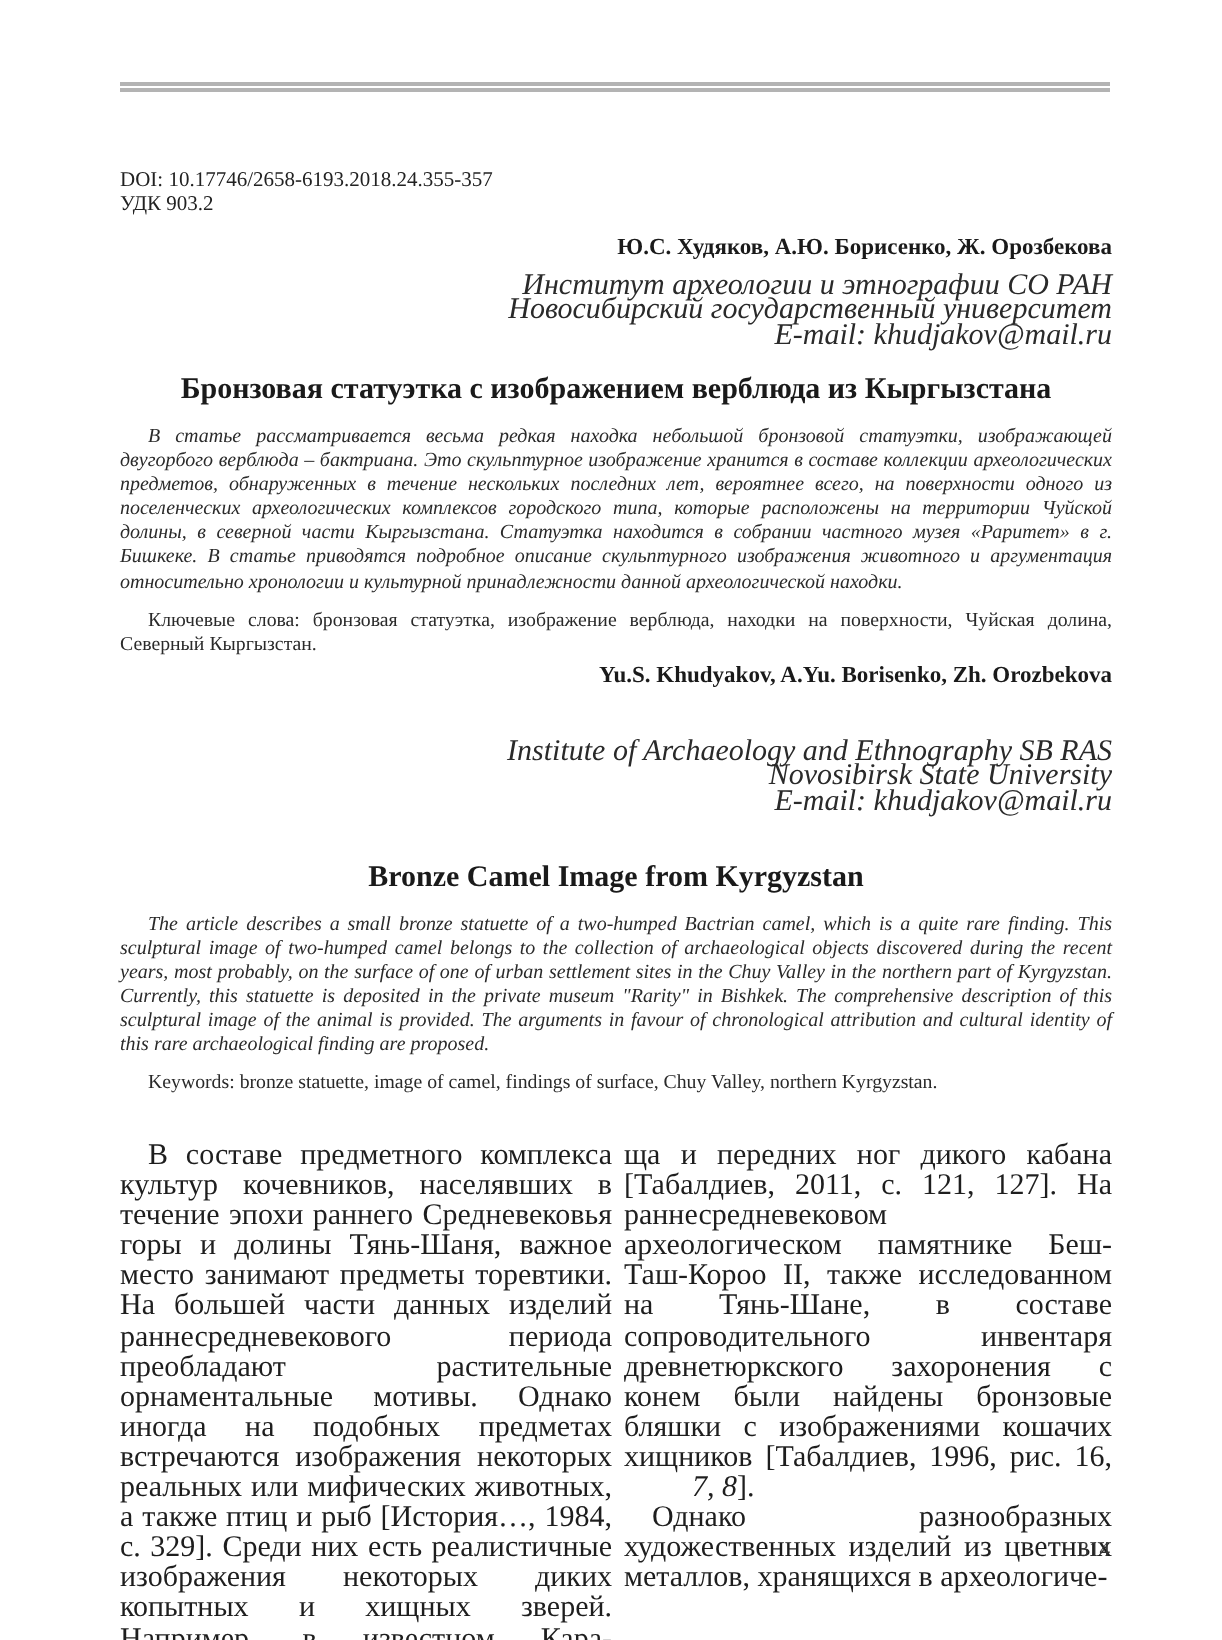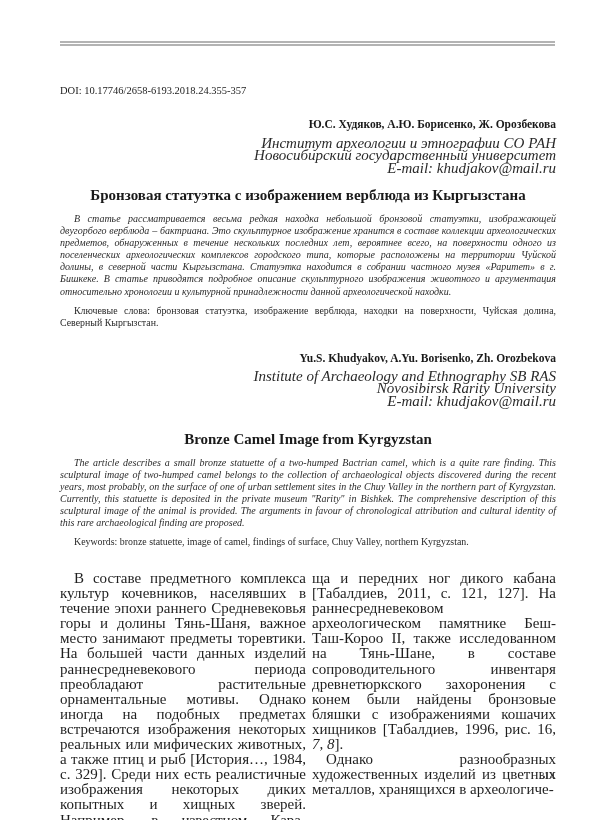--- a/index.html
+++ b/index.html
@@ -16,50 +16,51 @@
               text-align: justify; text-indent: 14px; color: #2a2a2a; margin: 0; }
   .keywords { position: absolute; left: 60px; width: 496px; font-size: 9.9px; line-height: 12.1px; text-align: justify;
               text-indent: 14px; color: #2a2a2a; margin: 0; }
   .keywords .kw-list { }
   .col { position: absolute; top: 571px; width: 246px; font-size: 15px; line-height: 15.1px; text-align: justify;
          color: #1e1e1e; }
   .col.left { left: 60px; }
   .col.right { left: 312px; width: 244px; }
   .col p { margin: 0; text-indent: 14px; }
   .col p.cont { text-indent: 0; }
-  .col .fig { font-style: italic; }
+  .col .fig { font-style: italic; margin-left: 34px; }
   .page-num { position: absolute; right: 56px; top: 770px; font-size: 10.5px; color: #333; }
 </style>
 </head>
 <body>
 
 <div class="rule r1"></div>
 <div class="rule r2"></div>
 
 <div class="meta">
   <div>DOI: 10.17746/2658-6193.2018.24.355-357</div>
+  <div>УДК 903.2</div>
 </div>
 
 <div class="authors" style="top:118px;">Ю.С. Худяков, А.Ю. Борисенко, Ж. Орозбекова</div>
 <div class="affil" style="top:137px;">
   <div>Институт археологии и этнографии СО РАН</div>
   <div>Новосибирский государственный университет</div>
   <div>E-mail: khudjakov@mail.ru</div>
 </div>
 
 <div class="title" style="top:187px;">Бронзовая статуэтка с изображением верблюда из Кыргызстана</div>
 
 <p class="abstract" style="top:213px;">В статье рассматривается весьма редкая находка небольшой бронзовой статуэтки, изображающей двугорбого верблюда – бактриана. Это скульптурное изображение хранится в составе коллекции археологических предметов, обнаруженных в течение нескольких последних лет, вероятнее всего, на поверхности одного из поселенческих археологических комплексов городского типа, которые расположены на территории Чуйской долины, в северной части Кыргызстана. Статуэтка находится в собрании частного музея «Раритет» в г. Бишкеке. В статье приводятся подробное описание скульптурного изображения животного и аргументация относительно хронологии и культурной принадлежности данной археологической находки.</p>
 
 <p class="keywords" style="top:305px;"><span>Ключевые слова: </span><span class="kw-list">бронзовая статуэтка, изображение верблюда, находки на поверхности, Чуйская долина, Северный Кыргызстан.</span></p>
 
-<div class="authors" style="top:352px;margin-left:40px;">Yu.S. Khudyakov, A.Yu. Borisenko, Zh. Orozbekova</div>
+<div class="authors" style="top:332px;margin-left:40px;">Yu.S. Khudyakov, A.Yu. Borisenko, Zh. Orozbekova</div>
 <div class="affil" style="top:370px;">
   <div>Institute of Archaeology and Ethnography SB RAS</div>
-  <div>Novosibirsk Rarity University</div>
+  <div>Novosibirsk State University</div>
   <div>E-mail: khudjakov@mail.ru</div>
 </div>
 
 <div class="title" style="top:431px;">Bronze Camel Image from Kyrgyzstan</div>
 
 <p class="abstract" style="top:457px;">The article describes a small bronze statuette of a two-humped Bactrian camel, which is a quite rare finding. This sculptural image of two-humped camel belongs to the collection of archaeological objects discovered during the recent years, most probably, on the surface of one of urban settlement sites in the Chuy Valley in the northern part of Kyrgyzstan. Currently, this statuette is deposited in the private museum "Rarity" in Bishkek. The comprehensive description of this sculptural image of the animal is provided. The arguments in favour of chronological attribution and cultural identity of this rare archaeological finding are proposed.</p>
 
 <p class="keywords" style="top:536px;"><span>Keywords: </span><span class="kw-list">bronze statuette, image of camel, findings of surface, Chuy Valley, northern Kyrgyzstan.</span></p>
 
 <div class="col left">

